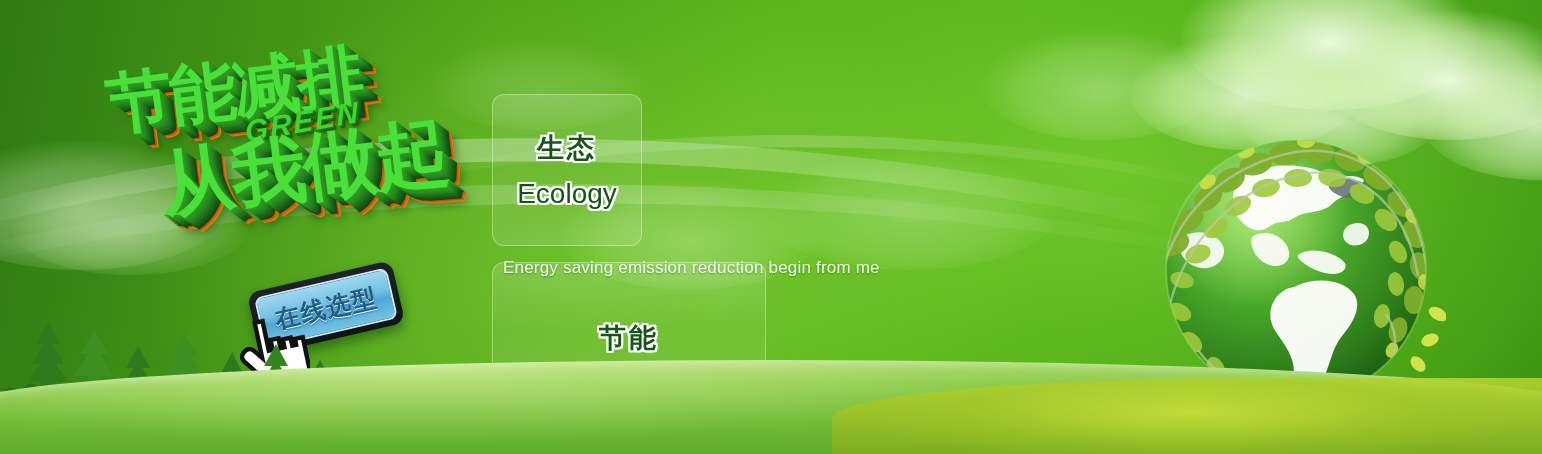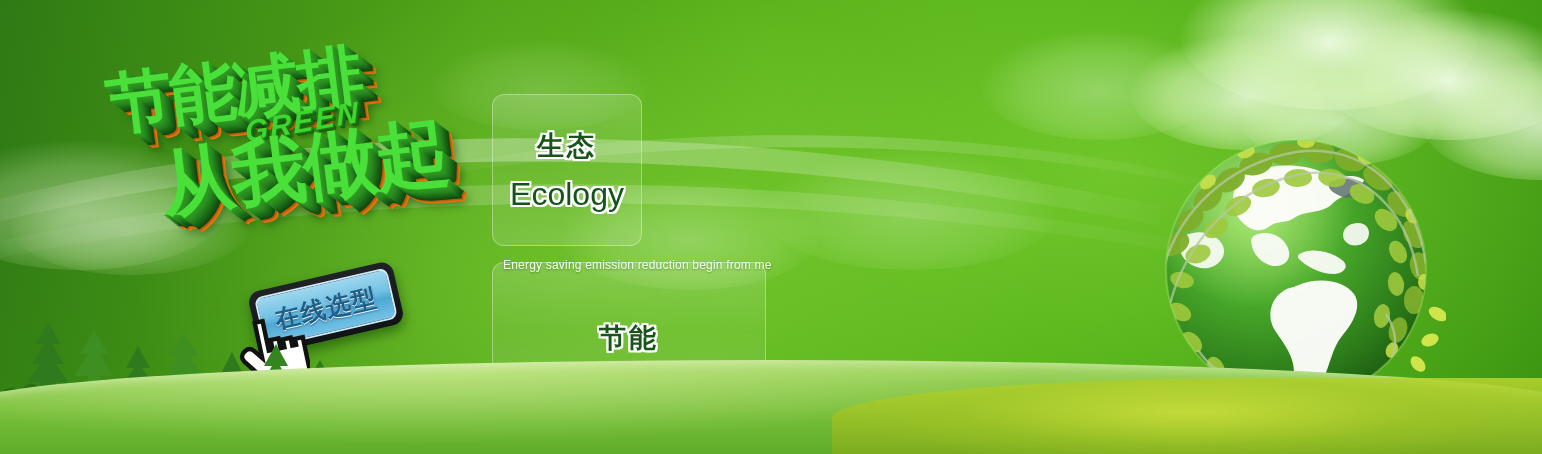--- a/index.html
+++ b/index.html
@@ -133,32 +133,32 @@
   .card-cn {
     font-size: 27px;
     font-weight: bold;
     color: #19551a;
     letter-spacing: 3px;
     text-shadow:
       -2px -2px 0 #fff,  2px -2px 0 #fff, -2px 2px 0 #fff,  2px 2px 0 #fff,
        0 -2px 0 #fff,    0 2px 0 #fff,   -2px 0 0 #fff,     2px 0 0 #fff;
   }
   .card-en {
-    font-size: 32px;
+    font-size: 28px;
     color: #14531a;
     letter-spacing: 0px;
     text-shadow:
       -2px -2px 0 #fff,  2px -2px 0 #fff, -2px 2px 0 #fff,  2px 2px 0 #fff,
        0 -2px 0 #fff,    0 2px 0 #fff,   -2px 0 0 #fff,     2px 0 0 #fff;
   }
   .tagline {
     position: absolute;
     left: 503px;
     top: 258px;
-    font-size: 12px;
+    font-size: 17px;
     color: #f3fff0;
     letter-spacing: .2px;
     text-shadow: 0 1px 2px rgba(20,70,10,0.45);
   }
 
   
   .globe-wrap { position: absolute; left: 1146px; top: 124px; width: 300px; height: 300px; }
 
   
   .treeline {

